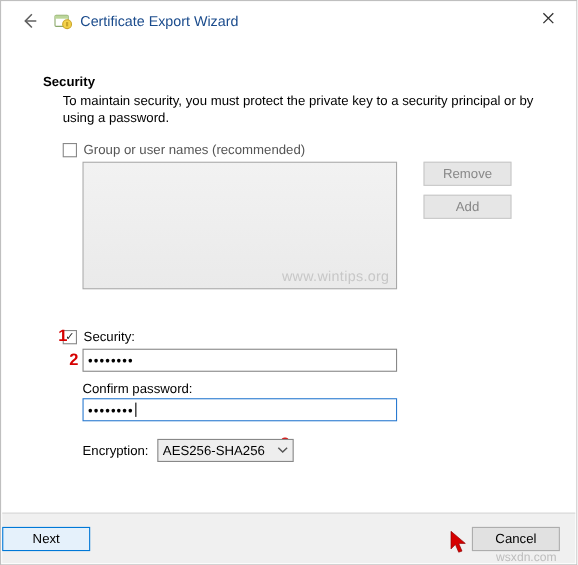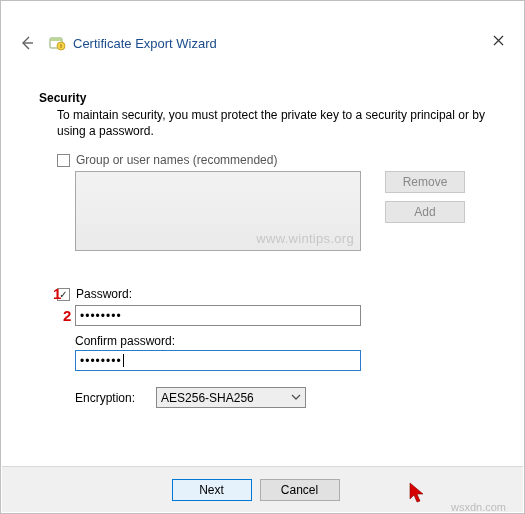--- a/index.html
+++ b/index.html
@@ -16,21 +16,20 @@
     width: 525px; height: 514px;
     border: 1px solid #bfbfbf;
     position: relative;
     background: #fff;
   }
   .titlebar {
     height: 36px;
     display: flex;
     align-items: center;
     padding: 0 6px 0 14px;
-    margin-top: 24px;
   }
   .back-btn {
     width: 24px; height: 24px;
     display: flex; align-items: center; justify-content: center;
     color: #555;
   }
   .wiz-icon {
     width: 20px; height: 20px;
     margin: 0 6px 0 8px;
     display: flex; align-items: center; justify-content: center;
@@ -75,21 +74,21 @@
     align-items: center; justify-content: center;
     background: #fff;
     font-size: 10px;
     line-height: 1;
   }
   .chkbox.checked::after { content: "✓"; color: #222; }
   .option-label { font-size: 12px; color: #555; }
   .option-label.dark { color: #000; }
   .listbox {
     margin-left: 36px;
-    width: 286px; height: 80px;
+    width: 286px; height: 116px;
     border: 1px solid #a8a8a8;
     background: linear-gradient(#f2f2f2,#eaeaea);
     position: relative;
   }
   .watermark {
     position: absolute;
     right: 6px; bottom: 4px;
     color: #c7c7c7;
     font-size: 13px;
     font-family: Arial, sans-serif;
@@ -144,45 +143,45 @@
   .caret {
     display: inline-block;
     width: 1px; height: 13px;
     background: #000;
     margin-left: 1px;
   }
   .enc-row {
     display: flex; align-items: center;
     margin-left: 18px;
     margin-top: 16px;
-    gap: 21px;
+    gap: 8px;
   }
   .enc-label { font-size: 12px; }
   .enc-select {
-    width: 150px; height: 21px;
+    width: 124px; height: 21px;
     border: 1px solid #888;
     background: #eee;
     display: flex; align-items: center;
     padding: 0 4px;
     font-size: 12px;
     position: relative;
   }
   .enc-select .chev {
     position: absolute; right: 4px; top: 3px;
     color: #555;
   }
   .footer {
     position: absolute;
     left: 1px; right: 1px; bottom: 1px;
     height: 46px;
     background: #f0f0f0;
     border-top: 1px solid #d8d8d8;
     display: flex;
     align-items: center;
-    justify-content: center;
+    justify-content: space-between;
     padding-right: 14px;
     gap: 8px;
   }
   .footer .win-btn {
     color: #000;
     background: #e1e1e1;
     border: 1px solid #adadad;
   }
   .footer .win-btn.primary {
     border: 1px solid #0078d7;
@@ -248,21 +247,21 @@
       </div>
     </div>
 
     <div class="pw-block">
       <span class="marker m1">1</span>
       <span class="marker m2">2</span>
       <span class="marker m3">3</span>
 
       <div class="option-row" style="margin-left:0">
         <span class="chkbox checked"></span>
-        <span class="option-label dark">Password:</span>
+        <span class="option-label dark">Security:</span>
       </div>
       <div class="pw-input">
         <span>••••••••</span>
       </div>
 
       <div class="pw-confirm-label">Confirm password:</div>
       <div class="pw-confirm">
         <span>••••••••</span>
           <span class="caret"></span>
       </div>

